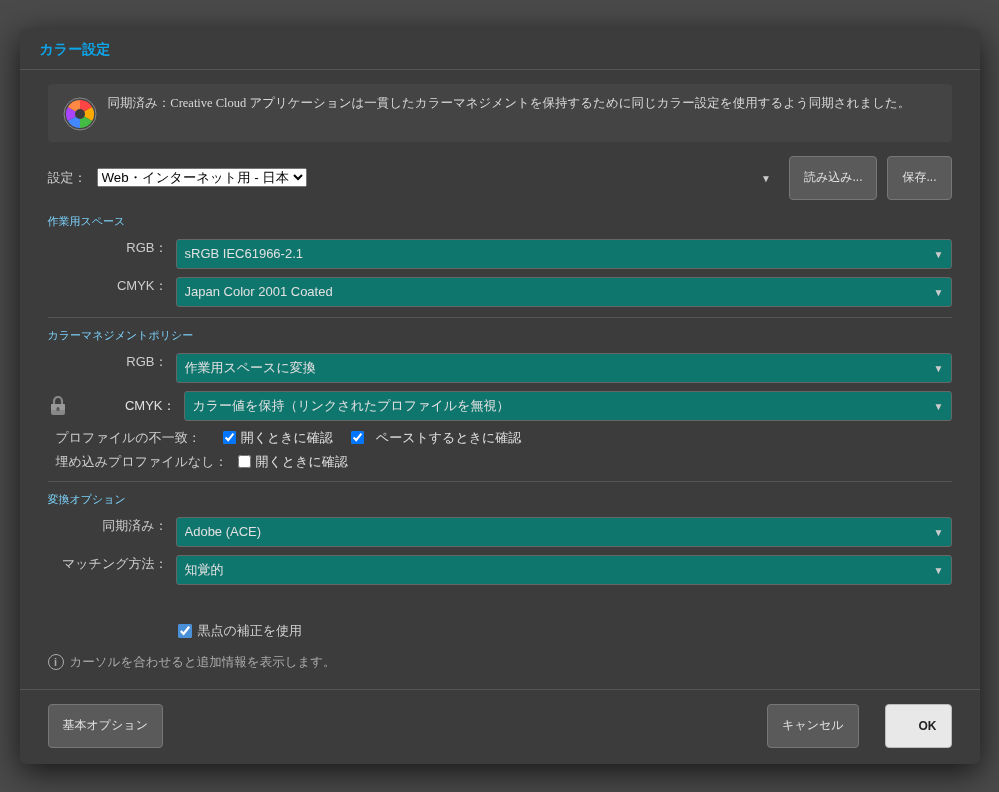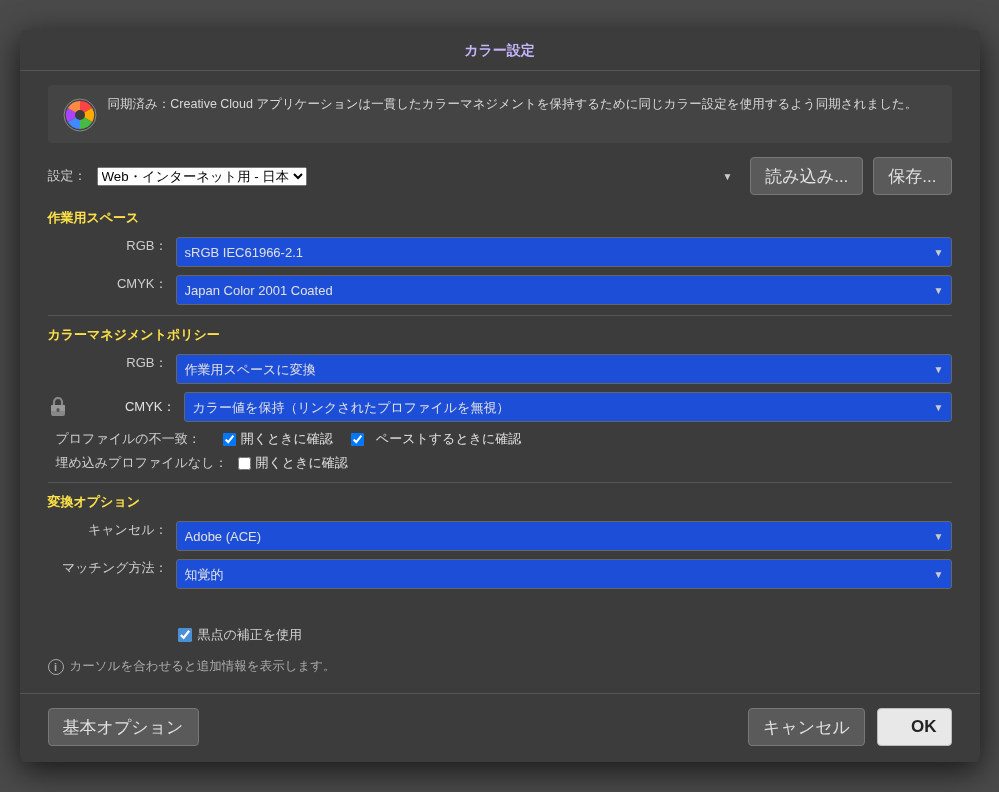--- a/index.html
+++ b/index.html
@@ -18,25 +18,24 @@
     }
     .dialog {
       background: #3c3c3c;
       border-radius: 6px;
       box-shadow: 0 8px 32px rgba(0,0,0,0.7);
       width: 960px;
       padding: 0;
       position: relative;
     }
     .dialog-title {
-      text-align: center;
       padding: 12px 20px 10px;
       font-size: 14px;
       font-weight: 600;
-      color: #c4b5fd;
+      color: #0ea5e9;
       border-bottom: 1px solid #555;
     }
     .dialog-body {
       padding: 14px 28px 14px;
     }
     .sync-bar {
       display: flex;
       align-items: flex-start;
       gap: 10px;
       background: #444;
@@ -47,28 +46,29 @@
     .sync-icon {
       width: 36px;
       height: 36px;
       flex-shrink: 0;
       margin-top: 2px;
     }
     .sync-text {
       font-size: 12.5px;
       color: #d8d8d8;
       line-height: 1.5;
+      font-family: Liberation Serif, serif;
     }
     .select-wrapper {
       position: relative;
       flex: 1;
     }
     .select-wrapper select {
       width: 100%;
-      background: #1d4ed8;
+      background: #0f766e;
       color: #e0e0e0;
       border: 1px solid #666;
       border-radius: 3px;
       padding: 4px 24px 4px 8px;
       font-size: 13px;
       appearance: none;
       -webkit-appearance: none;
       cursor: pointer;
       height: 30px;
     }
@@ -80,36 +80,36 @@
       pointer-events: none;
       color: #ccc;
       font-size: 10px;
     }
     .btn {
       background: #5a5a5a;
       color: #e0e0e0;
       border: 1px solid #777;
       border-radius: 4px;
       padding: 4px 14px;
-      font-size: 17px;
+      font-size: 12px;
       cursor: pointer;
-      height: 38px;
+      height: 44px;
       white-space: nowrap;
     }
     .btn-primary {
       background: #e8e8e8;
       color: #222;
       border: 1px solid #bbb;
       font-weight: 600;
       padding-left: 33px;
     }
     .section-title {
-      font-size: 13px;
-      color: #fde047;
-      font-weight: 700;
+      font-size: 11px;
+      color: #7dd3fc;
+      font-weight: 400;
       margin-bottom: 10px;
       margin-top: 4px;
     }
     .settings-row {
       display: flex;
       align-items: flex-start;
       gap: 8px;
       margin-bottom: 8px;
     }
     .settings-row .lbl {
@@ -185,21 +185,21 @@
     }
     .dialog-footer {
       display: flex;
       justify-content: space-between;
       align-items: center;
       padding: 14px 28px 16px;
       border-top: 1px solid #555;
     }
     .footer-right {
       display: flex;
-      gap: 12px;
+      gap: 26px;
     }
     .top-row {
       display: flex;
       align-items: center;
       gap: 10px;
       margin-bottom: 14px;
     }
     .top-row .lbl {
       color: #ccc;
       font-size: 13px;
@@ -342,21 +342,21 @@
         <input type="checkbox" style="">
         <span>開くときに確認</span>
       </label>
     </div>
 
     <hr class="divider">
 
     <div class="section-title">変換オプション</div>
 
     <div class="settings-row">
-      <span class="lbl" style="min-width:120px;">キャンセル：</span>
+      <span class="lbl" style="min-width:120px;">同期済み：</span>
       <div class="select-wrapper">
         <select>
           <option>Adobe (ACE)</option>
           <option>Apple CMM</option>
           <option>Little CMS</option>
         </select>
         <span class="select-arrow">▼</span>
       </div>
     </div>
 

